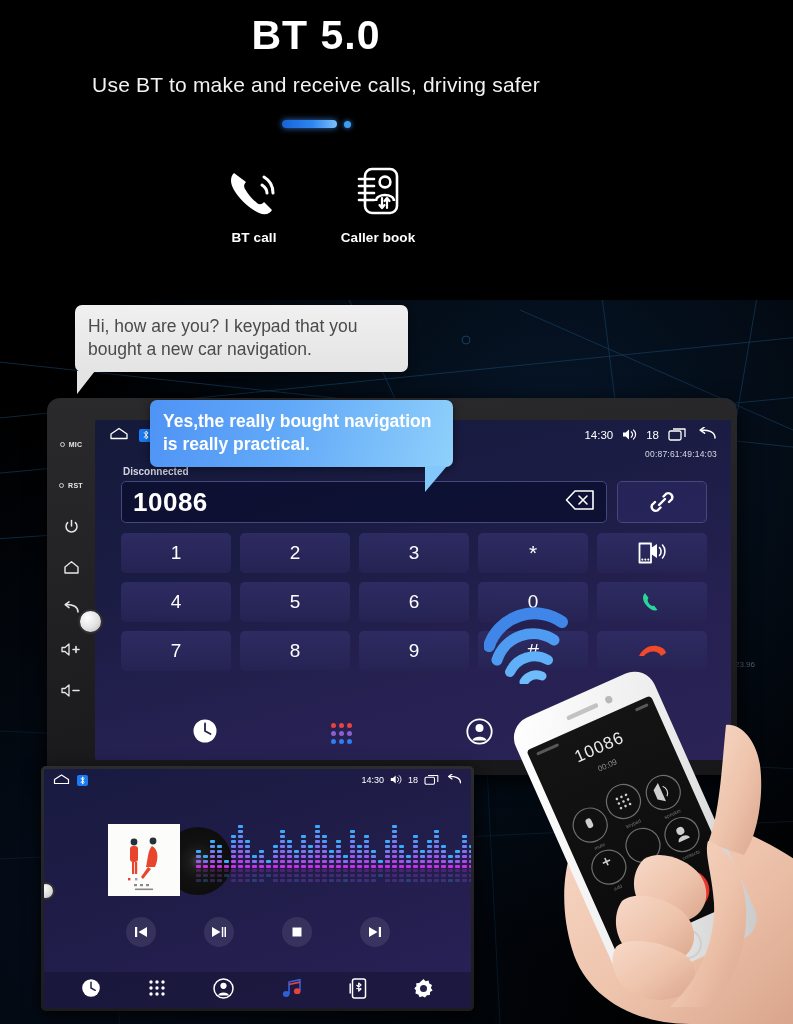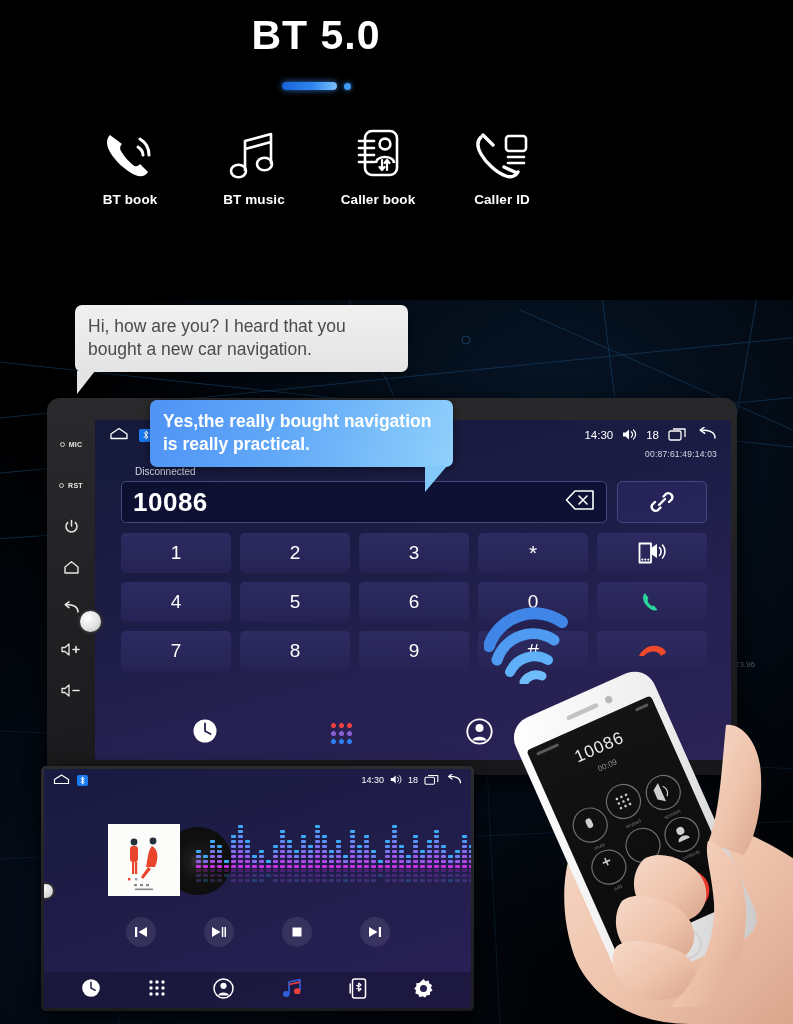--- a/index.html
+++ b/index.html
@@ -102,21 +102,21 @@
   }
 
   
   .sb { position:absolute; left:0; top:0; width:100%; height:30px; display:flex; align-items:center; padding:0 14px; }
   .sb-left { display:flex; align-items:center; gap:10px; }
   .sb-right { margin-left:auto; display:flex; align-items:center; gap:9px; font-size:11.5px; color:#fff; }
   .bt-badge { width:13px; height:13px; background:#1a7bf2; border-radius:2px; display:flex; align-items:center; justify-content:center; }
   .mac { position:absolute; right:14px; top:29px; font-size:8.5px; color:#d8d8e4; letter-spacing:.2px; }
 
   
-  .dial-status { position:absolute; left:40px; top:46px; font-size:10px; color:#d4d4e0; }
+  .dial-status { position:absolute; left:28px; top:46px; font-size:10px; color:#d4d4e0;font-weight:bold; }
   .numrow { position:absolute; left:26px; top:61px; width:586px; height:42px; display:flex; gap:10px; }
   .numfield {
     flex:1; background:rgba(10,14,46,.75); border:1px solid #46487c; border-radius:5px;
     display:flex; align-items:center; padding:0 11px;
   }
   .numfield .num { font-size:26px; font-weight:bold; color:#fff; letter-spacing:.5px; }
   .numfield .bksp { margin-left:auto; }
   .linkbtn {
     width:90px; background:rgba(40,38,92,.8); border:1px solid #46487c; border-radius:5px;
     display:flex; align-items:center; justify-content:center;
@@ -213,87 +213,65 @@
   <span class="bg-num" style="left:520px; top:356px;">12.69</span>
   <span class="bg-num" style="left:620px; top:340px;">37.20</span>
   <span class="bg-num" style="left:455px; top:378px;">23.39</span>
   <span class="bg-num" style="left:620px; top:393px;">41.75</span>
   <span class="bg-num" style="left:560px; top:322px;">11.54</span>
   <span class="bg-num" style="left:735px; top:360px;">23.96</span>
 </div>
 
 <div class="header">
   <div class="title">BT 5.0</div>
+  <div class="subtitle">Use BT to make and receive calls, driving safer</div>
   <div class="pager">
     <span class="bar"></span>
     <span class="dot"></span>
   </div>
 
   <div class="features">
 
     <div class="feature">
       <div class="glyph">
         <svg width="56" height="52" viewBox="0 0 56 52">
           <path d="M8 6 C4 10 4 16 8 23 C13 32 24 42 33 46 C39 48.5 44 47 46 43 L38 35 C36 37.5 33 38 31 36 C26 32 22 27 19 22 C17.5 19.5 18 17 20 15 Z" fill="#fff"></path>
           <path d="M38 10 C43 13 47 19 47 26" stroke="#fff" stroke-width="3" fill="none" stroke-linecap="round"></path>
           <path d="M36 18 C39 20 41 23 41 26" stroke="#fff" stroke-width="3" fill="none" stroke-linecap="round"></path>
         </svg>
       </div>
-      <div class="flabel">BT book</div>
-    </div>
-
-    <div class="feature">
-      <div class="glyph">
-        <svg width="54" height="52" viewBox="0 0 54 52">
-          <path d="M18 42 L18 12 L44 5 L44 35" stroke="#fff" stroke-width="2.6" fill="none" stroke-linejoin="round"></path>
-          <path d="M18 20 L44 13" stroke="#fff" stroke-width="2.6" fill="none"></path>
-          <ellipse cx="11.5" cy="42" rx="7.5" ry="6.3" fill="none" stroke="#fff" stroke-width="2.6"></ellipse>
-          <ellipse cx="37.5" cy="35" rx="7.5" ry="6.3" fill="none" stroke="#fff" stroke-width="2.6"></ellipse>
-        </svg>
-      </div>
-      <div class="flabel">BT music</div>
-    </div>
+      <div class="flabel">BT call</div>
+    </div>
+
 
     <div class="feature">
       <div class="glyph">
         <svg width="52" height="54" viewBox="0 0 52 54">
           <rect x="13" y="4" width="32" height="44" rx="7" fill="none" stroke="#fff" stroke-width="2.6"></rect>
           <g stroke="#fff" stroke-width="2.6" stroke-linecap="round">
             <path d="M7 14 L22 14"></path>
               <path d="M7 21 L22 21"></path>
               <path d="M7 28 L22 28"></path>
               <path d="M7 35 L22 35"></path>
           </g>
           <circle cx="33" cy="17" r="5.4" fill="none" stroke="#fff" stroke-width="2.6"></circle>
           <path d="M24 36 C24 28 42 28 42 36" fill="none" stroke="#fff" stroke-width="2.6"></path>
           <path d="M30 33 L30 43 M30 43 L27.5 40 M30 43 L32.5 40" stroke="#fff" stroke-width="2.2" fill="none" stroke-linecap="round"></path>
           <path d="M35 43 L35 33 M35 33 L32.5 36 M35 33 L37.5 36" stroke="#fff" stroke-width="2.2" fill="none" stroke-linecap="round"></path>
         </svg>
       </div>
       <div class="flabel">Caller book</div>
     </div>
 
-    <div class="feature">
-      <div class="glyph">
-        <svg width="58" height="52" viewBox="0 0 58 52">
-          <path d="M8 8 C4 12 4 18 8 25 C13 34 24 44 33 47 C38 49 43 47 45 43" stroke="#fff" stroke-width="3.4" fill="none" stroke-linecap="round"></path>
-          <path d="M10 6 L20 16 M31 38 L44 44" stroke="#fff" stroke-width="3.4" fill="none" stroke-linecap="round"></path>
-          <rect x="33" y="7" width="20" height="15" rx="3" fill="none" stroke="#fff" stroke-width="2.6"></rect>
-          <path d="M35 28 L51 28" stroke="#fff" stroke-width="2.6" stroke-linecap="round"></path>
-          <path d="M35 34 L51 34" stroke="#fff" stroke-width="2.6" stroke-linecap="round"></path>
-        </svg>
-      </div>
-      <div class="flabel">Caller ID</div>
-    </div>
 
   </div>
 </div>
 
 <div class="bubble bubble-grey">
-  <div class="btext">Hi, how are you? I heard that you bought a new car navigation.</div>
+  <div class="btext">Hi, how are you? I keypad that you bought a new car navigation.</div>
 </div>
 <div class="bubble bubble-blue">
   <div class="btext">Yes,the really bought navigation is really practical.</div>
 </div>
 
 <div class="unit">
 
   <div class="unit-bezel-left">
     <div class="bz-item tiny">
       <span class="bz-ring"></span>

